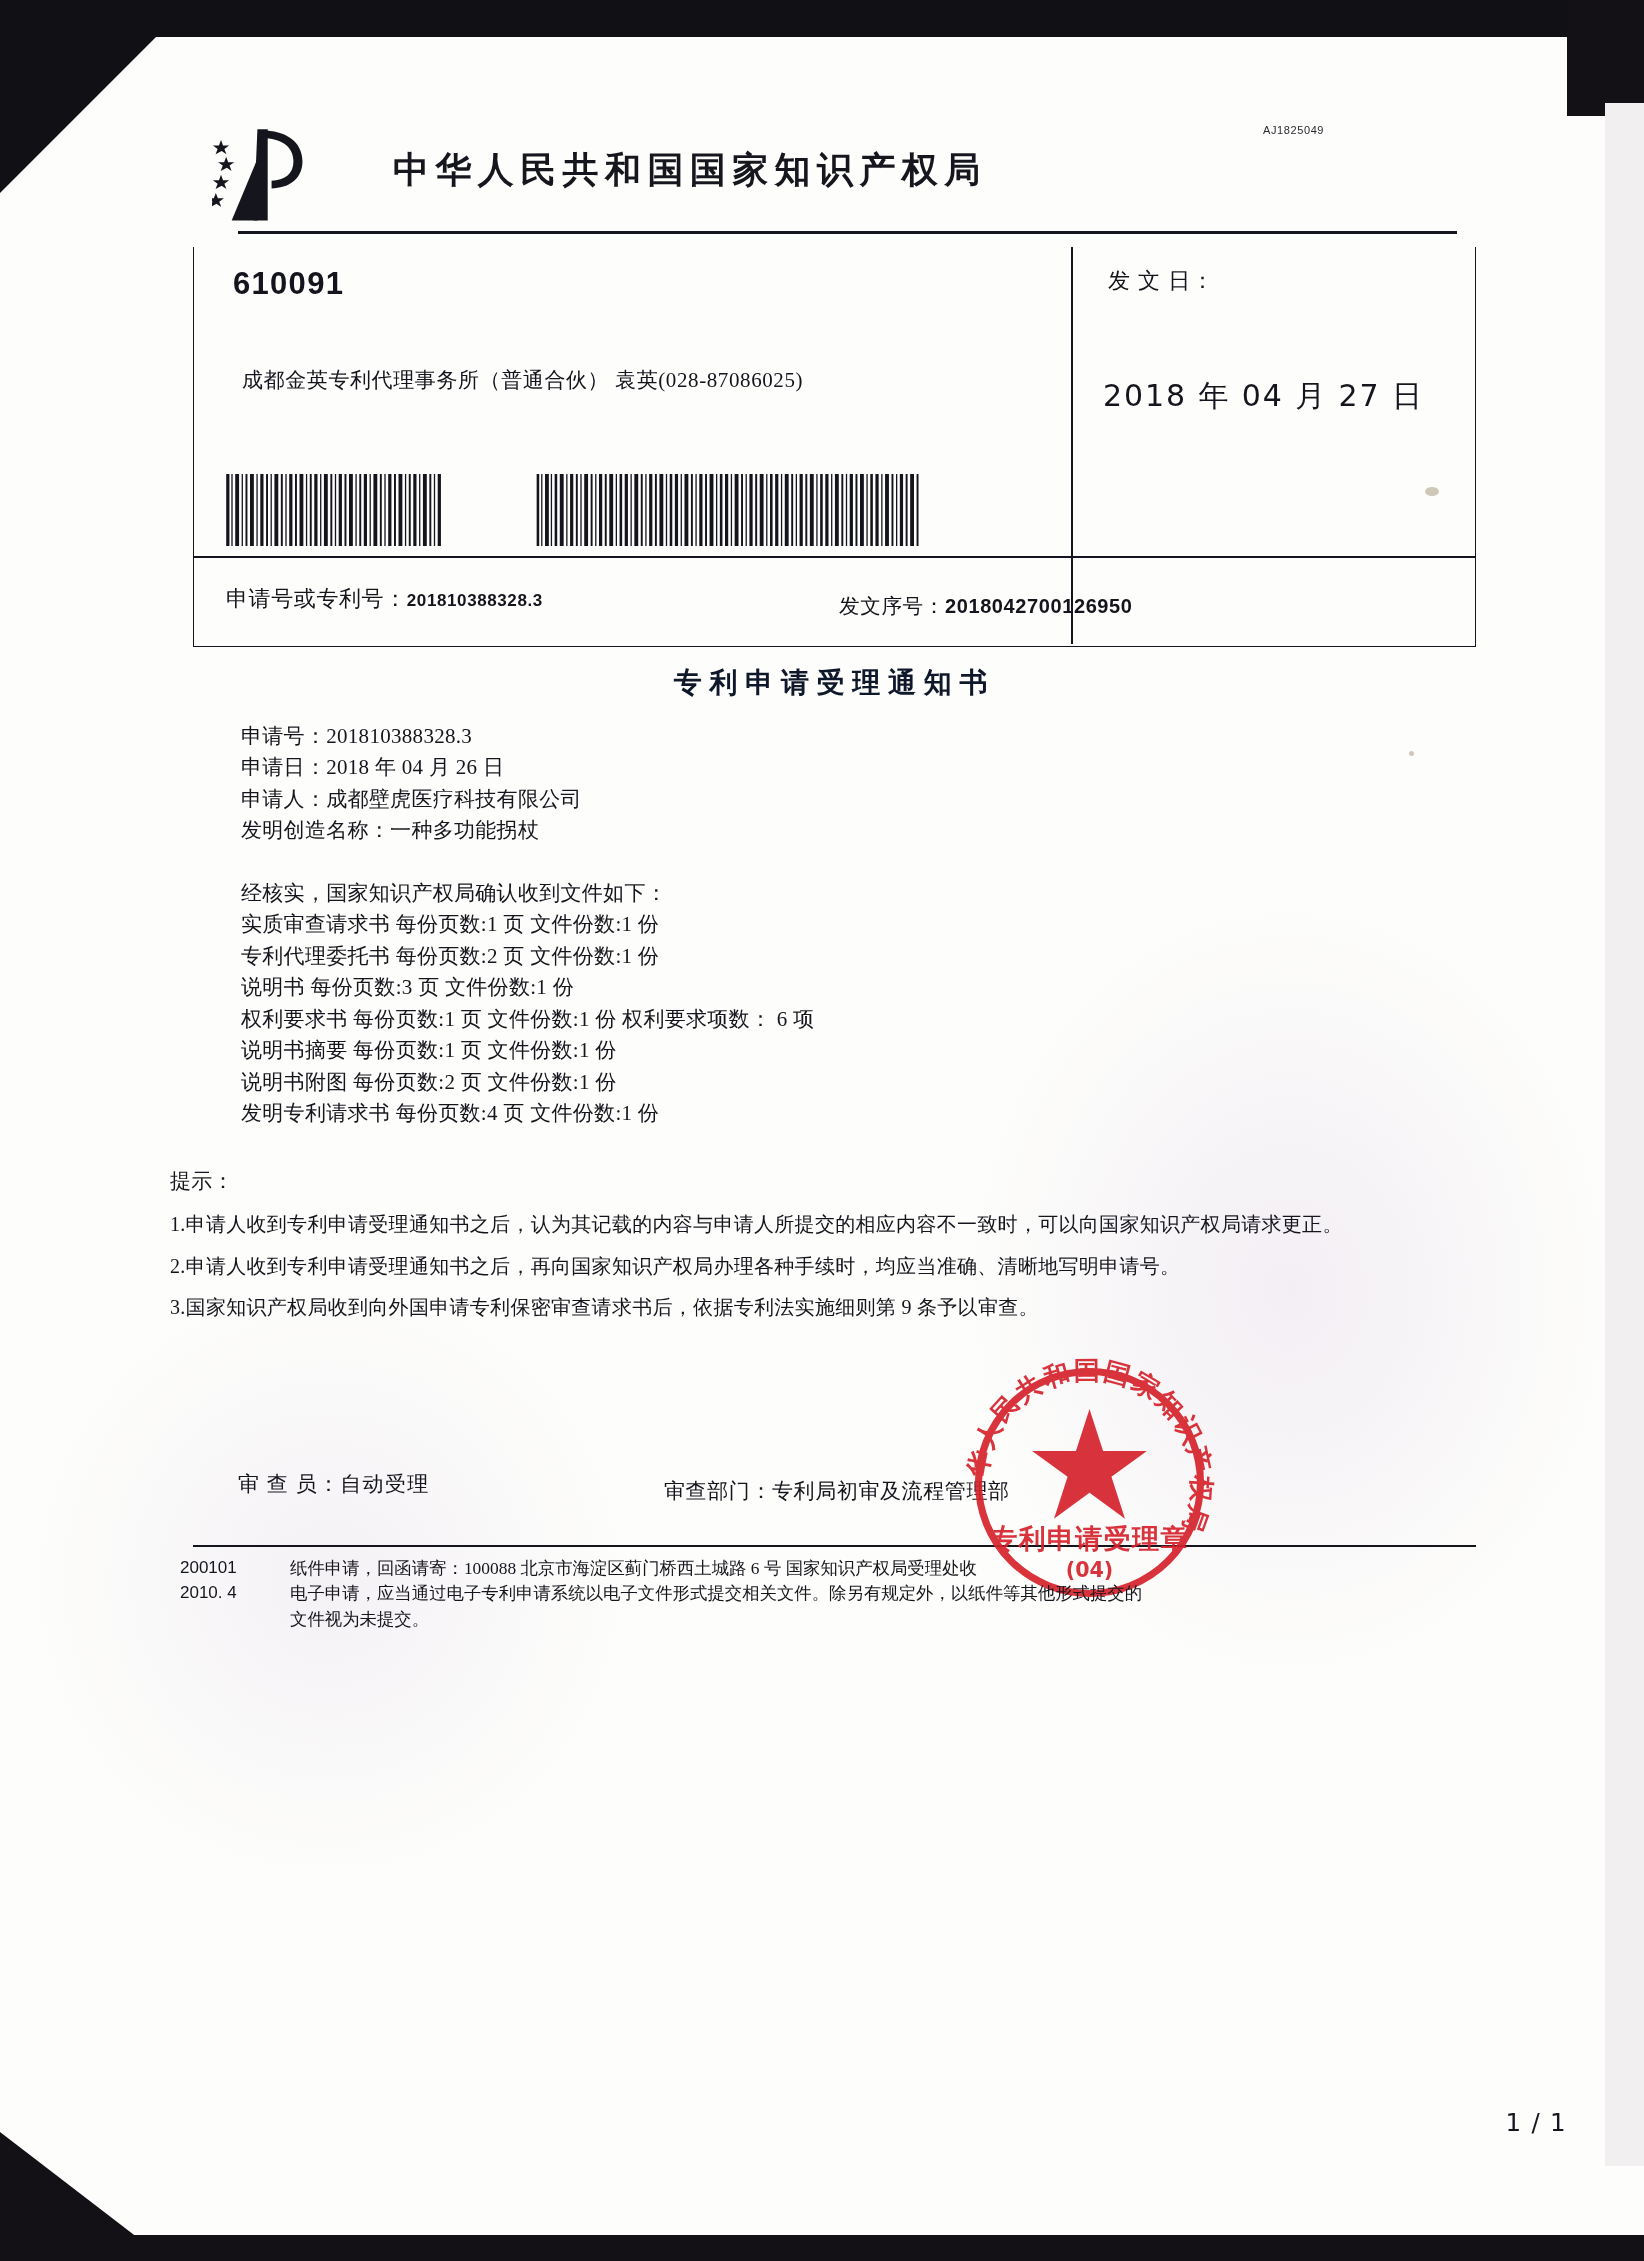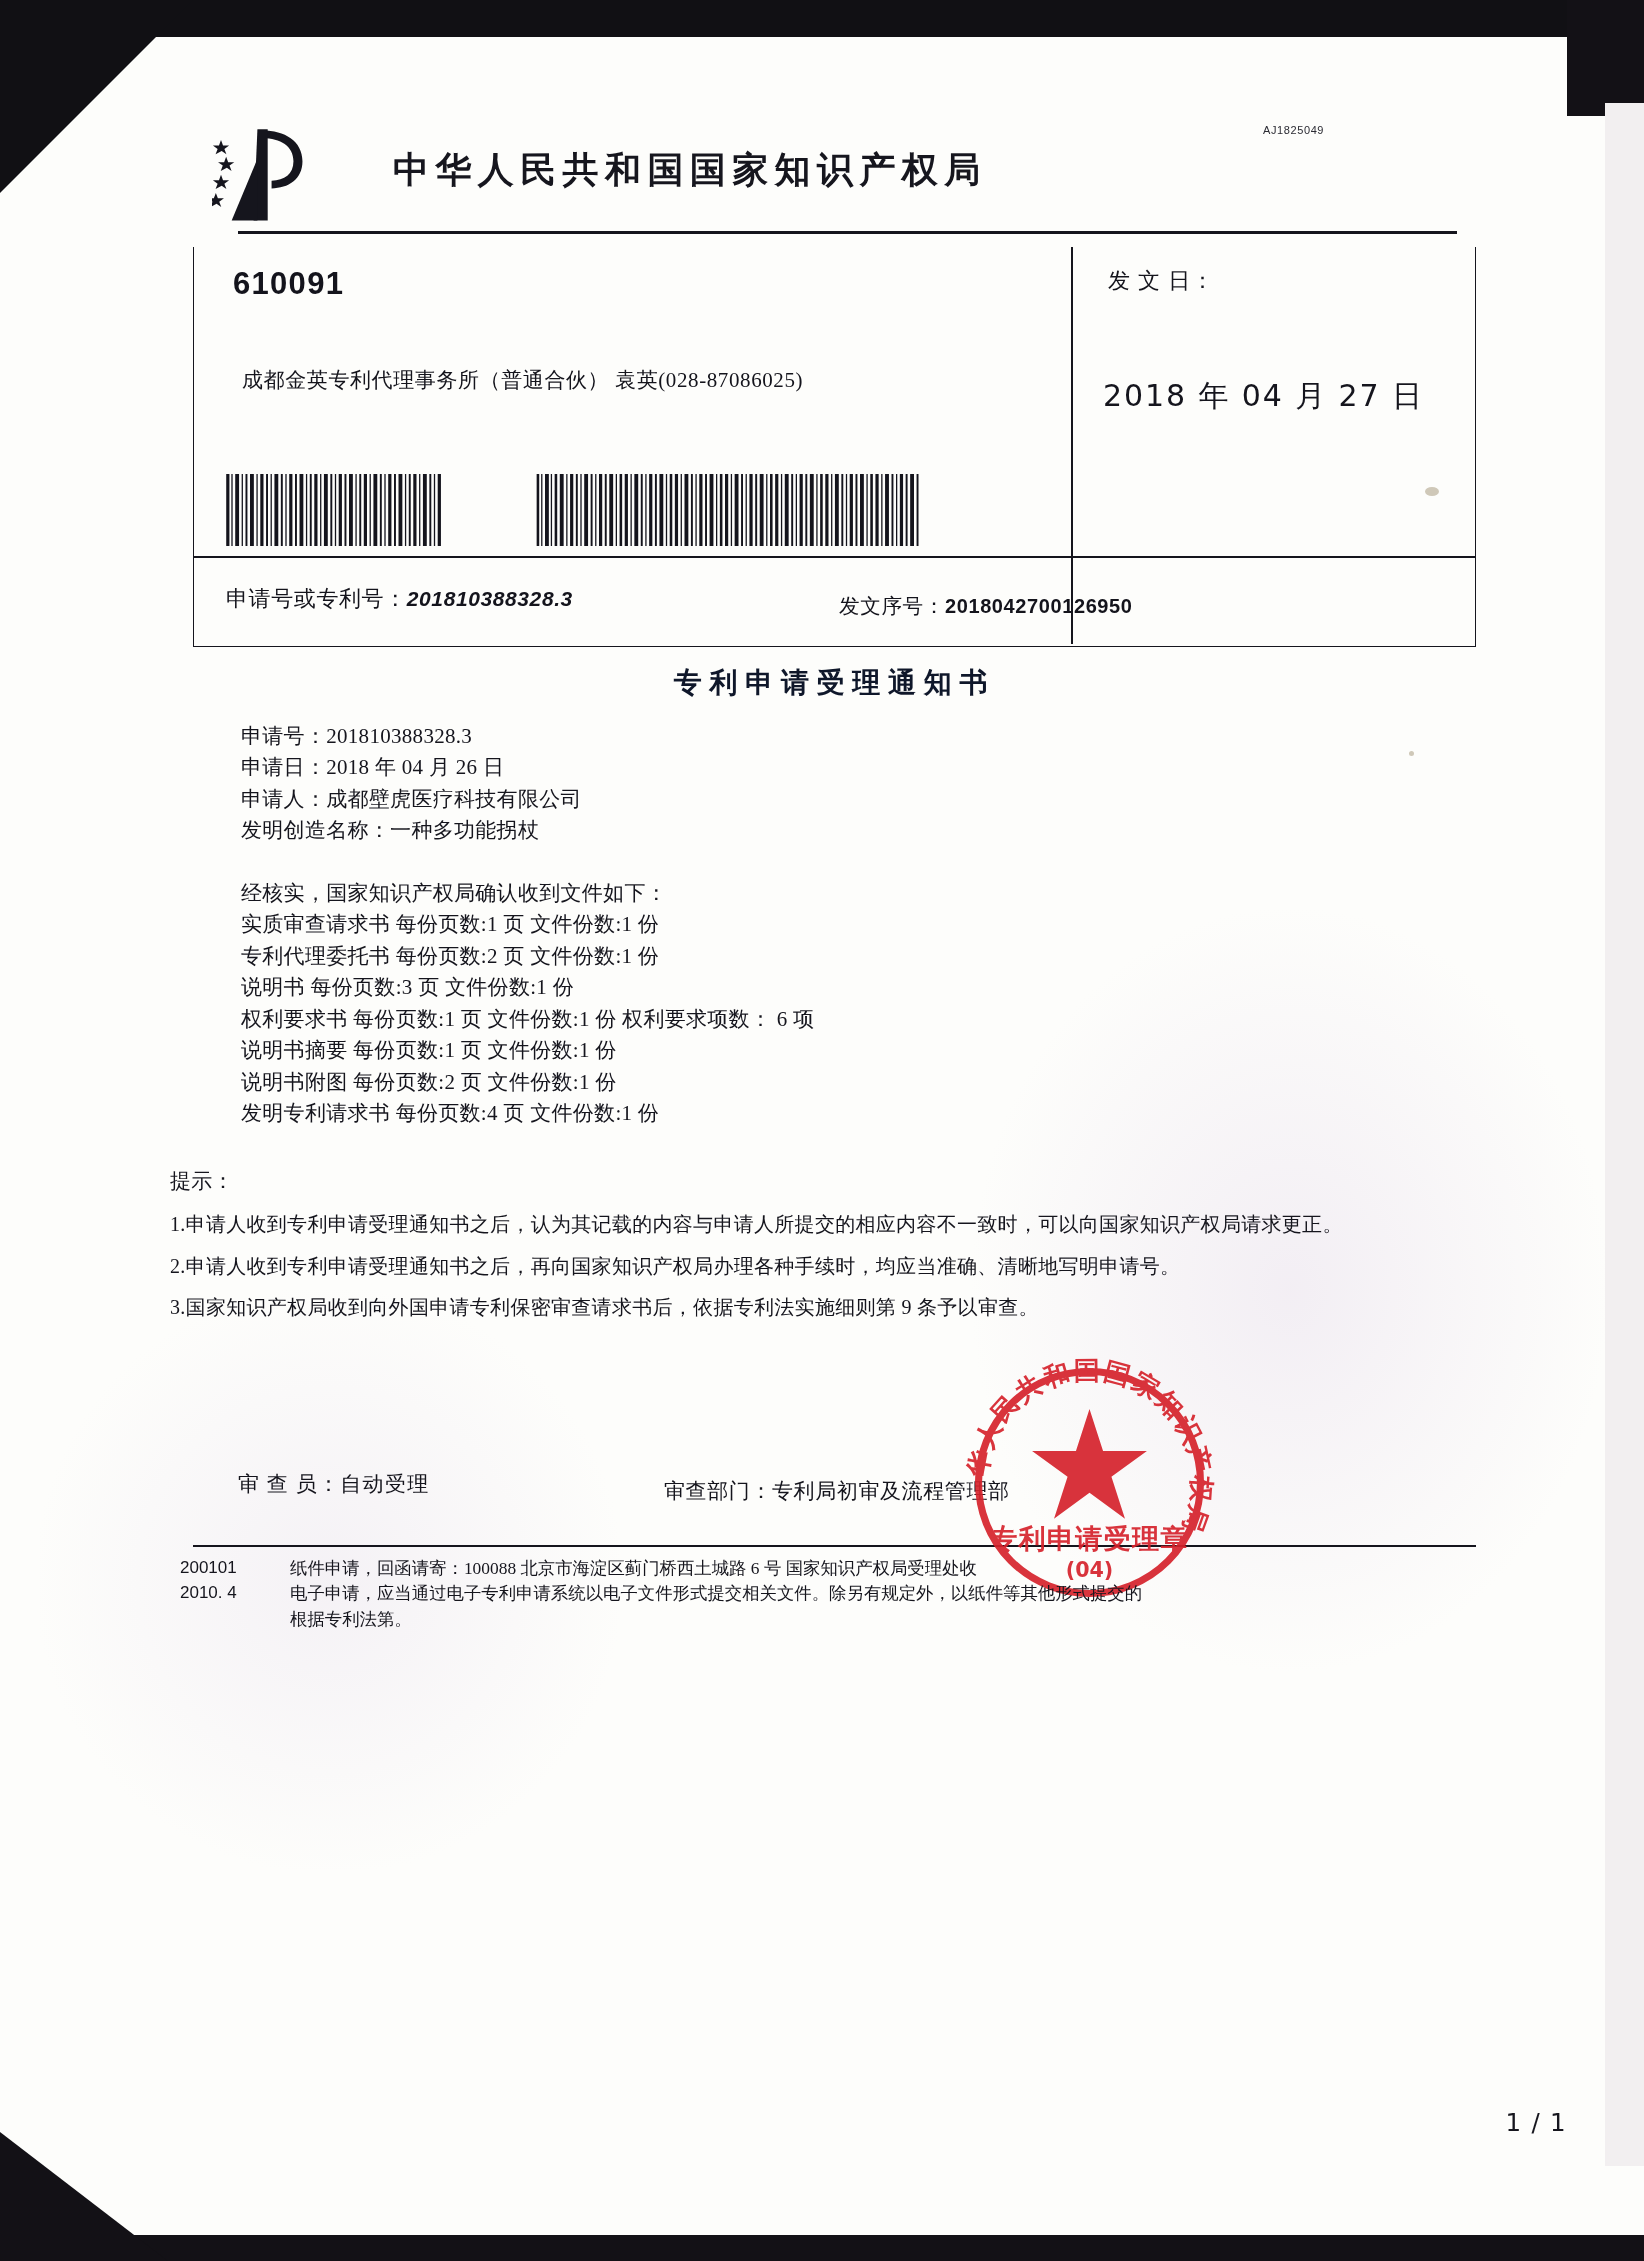--- a/index.html
+++ b/index.html
@@ -207,21 +207,21 @@
     height: 1.9px;
     background: #15151d;
   }
   .app-no {
     position: absolute;
     left: 32px;
     top: 337px;
     font-size: 22px;
     letter-spacing: 0.6px;
   }
-  .app-no b { font-family: "Liberation Sans", sans-serif; font-size: 21px; font-style: italic; }
+  .app-no b { font-family: "Liberation Sans", sans-serif; font-size: 17px; }
   .issue-seq {
     position: absolute;
     left: 645px;
     top: 345px;
     font-size: 20.6px;
     letter-spacing: 0.6px;
   }
   .issue-seq b { font-family: "Liberation Sans", sans-serif; font-size: 20px; }
   .vline2 {
     position: absolute;
@@ -591,20 +591,20 @@
       </div>
     </div>
 
     <div class="footer-rule"></div>
     <div class="footer">
       <div class="footer-code">200101</div>
       <div class="footer-code2">2010. 4</div>
       <div class="footer-body">
         <div>纸件申请，回函请寄：100088 北京市海淀区蓟门桥西土城路 6 号   国家知识产权局受理处收</div>
         <div>电子申请，应当通过电子专利申请系统以电子文件形式提交相关文件。除另有规定外，以纸件等其他形式提交的</div>
-        <div>根据专利法第。</div>
+        <div>文件视为未提交。</div>
       </div>
     </div>
   </div>
 
   <div class="page-no">1 / 1</div>
 </div>
 
 
 </body></html>

